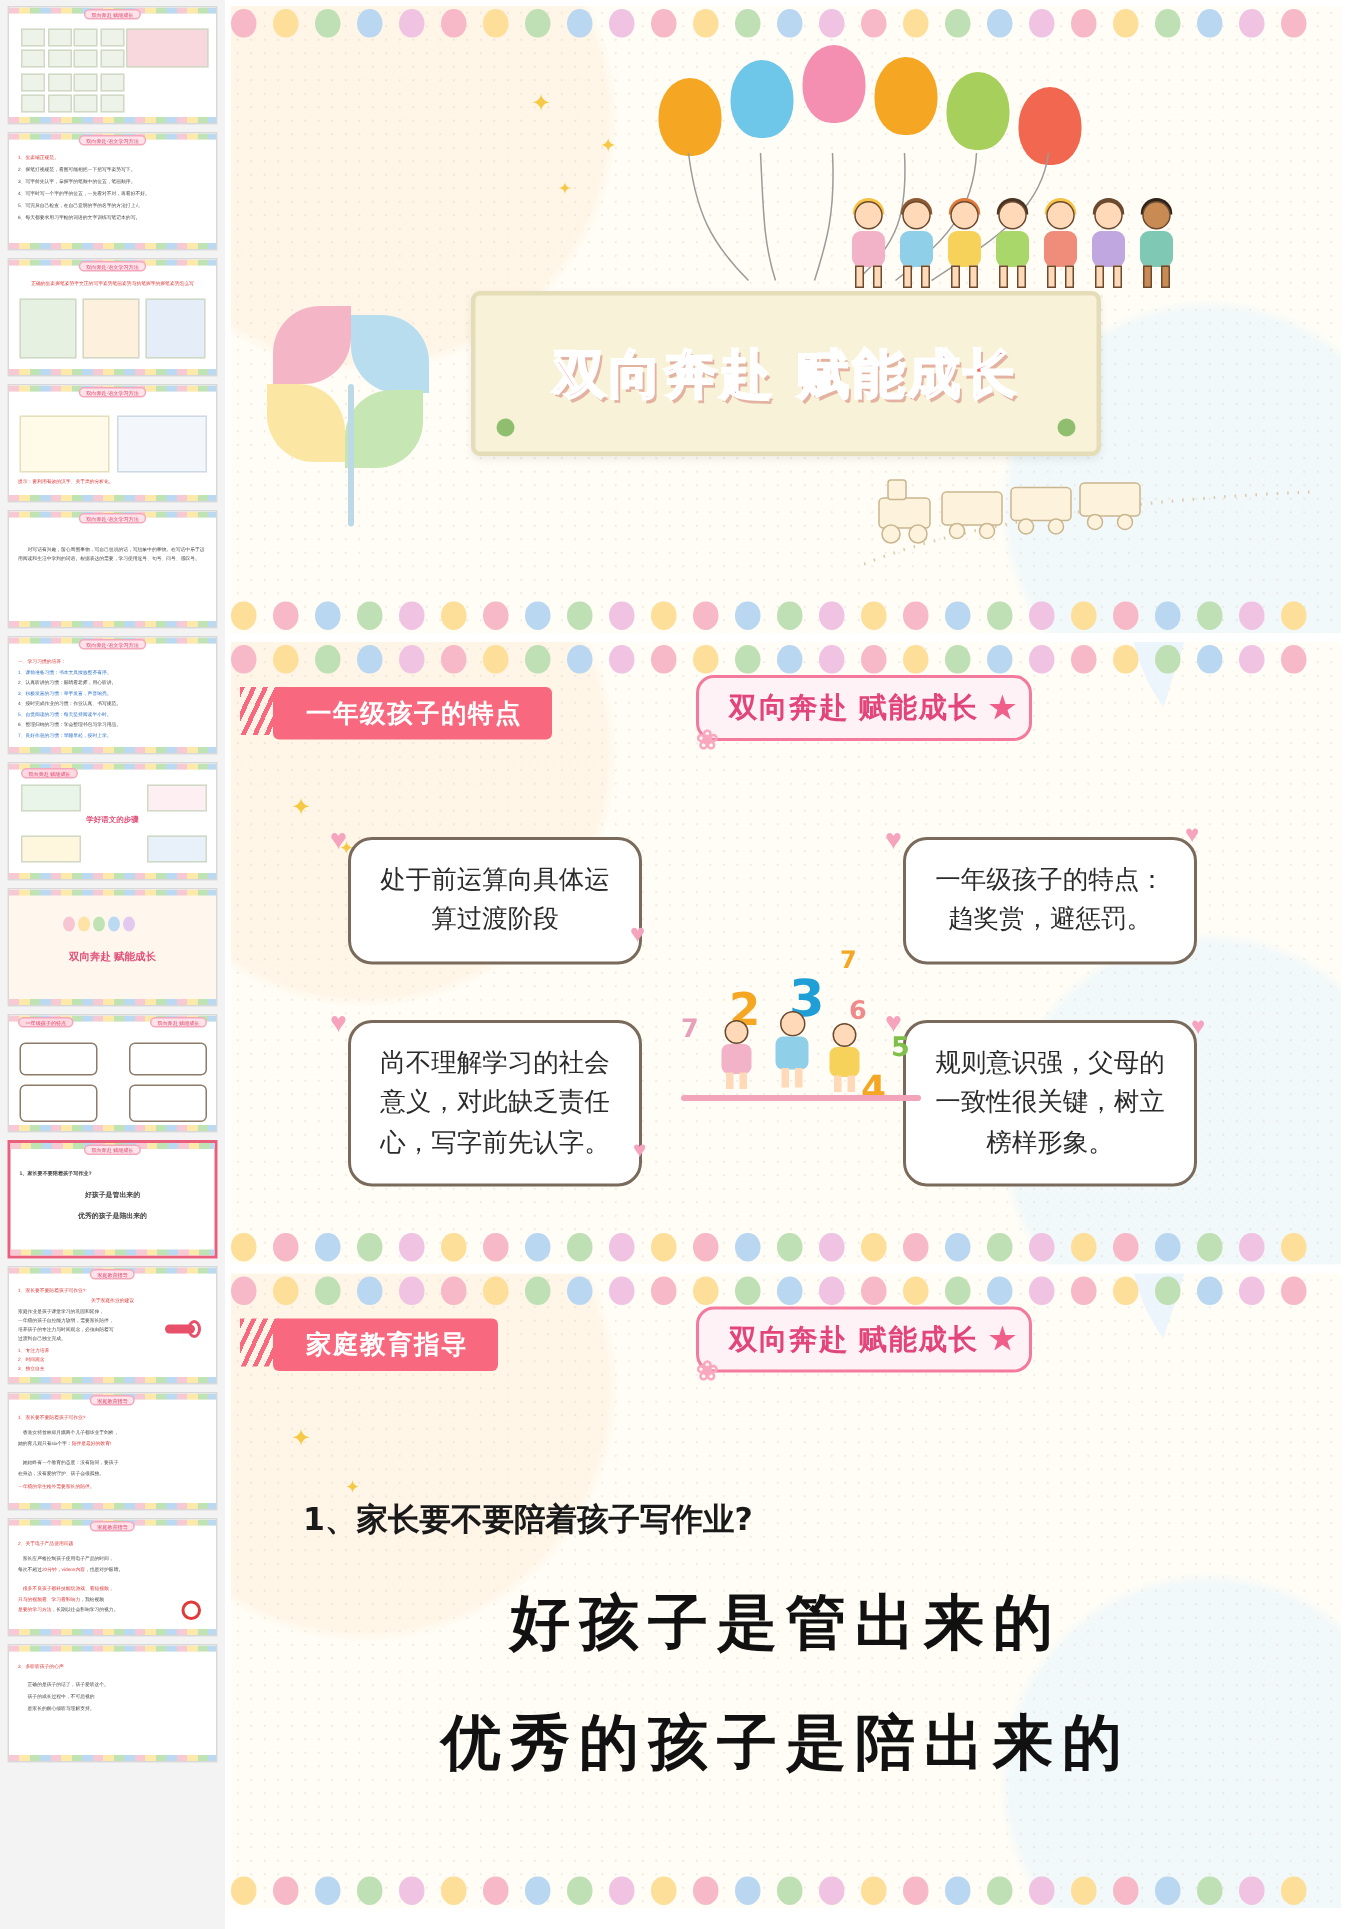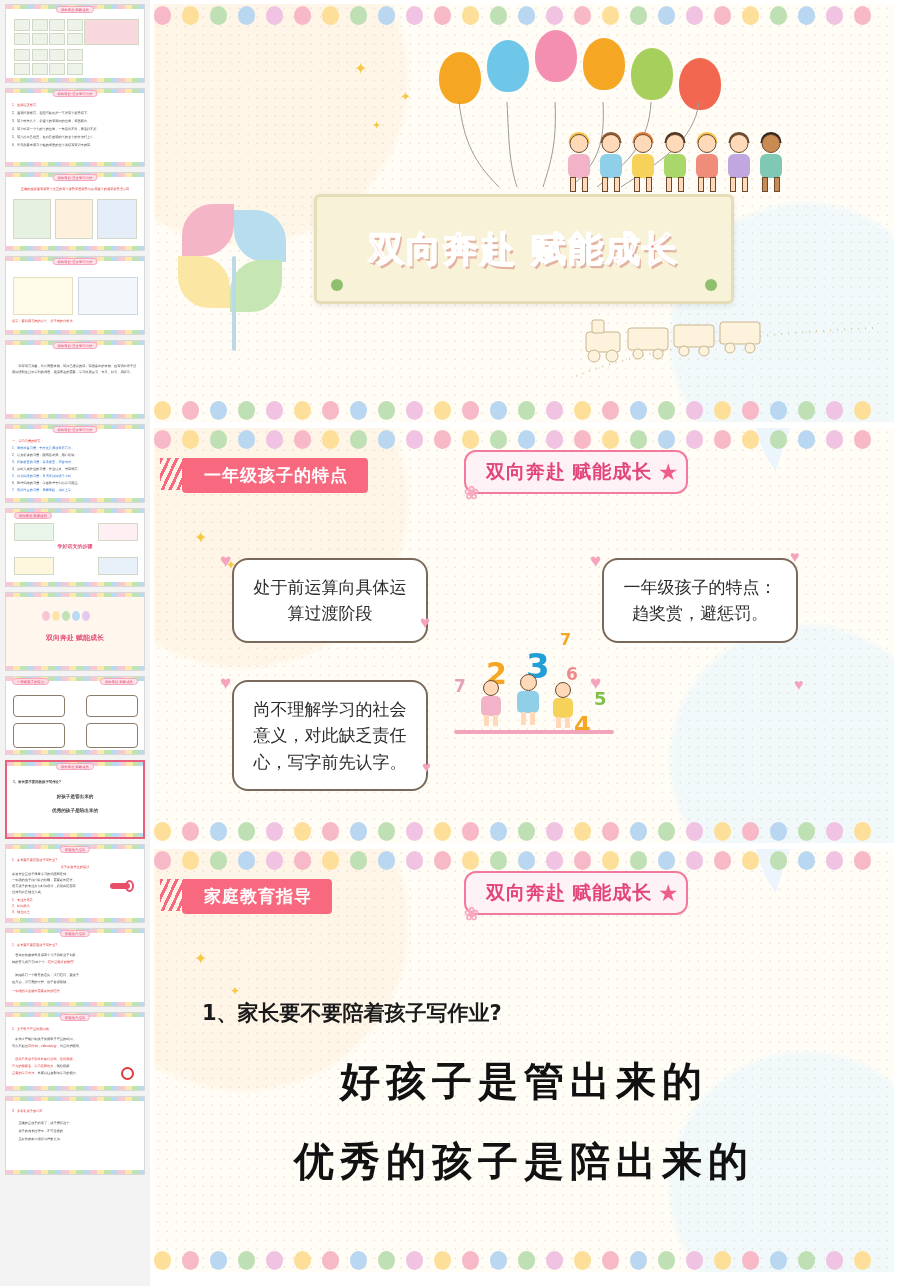--- a/index.html
+++ b/index.html
@@ -672,20 +672,23 @@
       </div>
       <span class="hsmall" style="left:436px;top:122px;font-size:19px">♥</span>
       <span class="hsmall" style="left:636px;top:120px;font-size:16px">♥</span>
 
       <div class="kbox" style="left:78px;top:252px;">
         <span>尚不理解学习的社会意义，对此缺乏责任心，写字前先认字。</span>
       </div>
       <span class="hsmall" style="left:66px;top:244px;font-size:19px">♥</span>
       <span class="hsmall" style="left:268px;top:330px;font-size:15px">♥</span>
 
+      <div class="kbox" style="left:448px;top:252px;">
+        <span>规则意识强，父母的一致性很关键，树立榜样形象。</span>
+      </div>
       <span class="hsmall" style="left:436px;top:244px;font-size:19px">♥</span>
       <span class="hsmall" style="left:640px;top:248px;font-size:16px">♥</span>
 
       <div class="centerkids">
         <span class="num" style="left:0px;top:38px;font-size:17px;color:#e8a0ba">7</span>
         <span class="num" style="left:32px;top:18px;font-size:30px;color:#f5a623">2</span>
         <span class="num" style="left:72px;top:8px;font-size:34px;color:#1f9fd6">3</span>
         <span class="num" style="left:112px;top:26px;font-size:17px;color:#f08a8a">6</span>
         <span class="num" style="left:106px;top:-8px;font-size:16px;color:#f5a623">7</span>
         <span class="num" style="left:140px;top:50px;font-size:18px;color:#7fbf4a">5</span>

